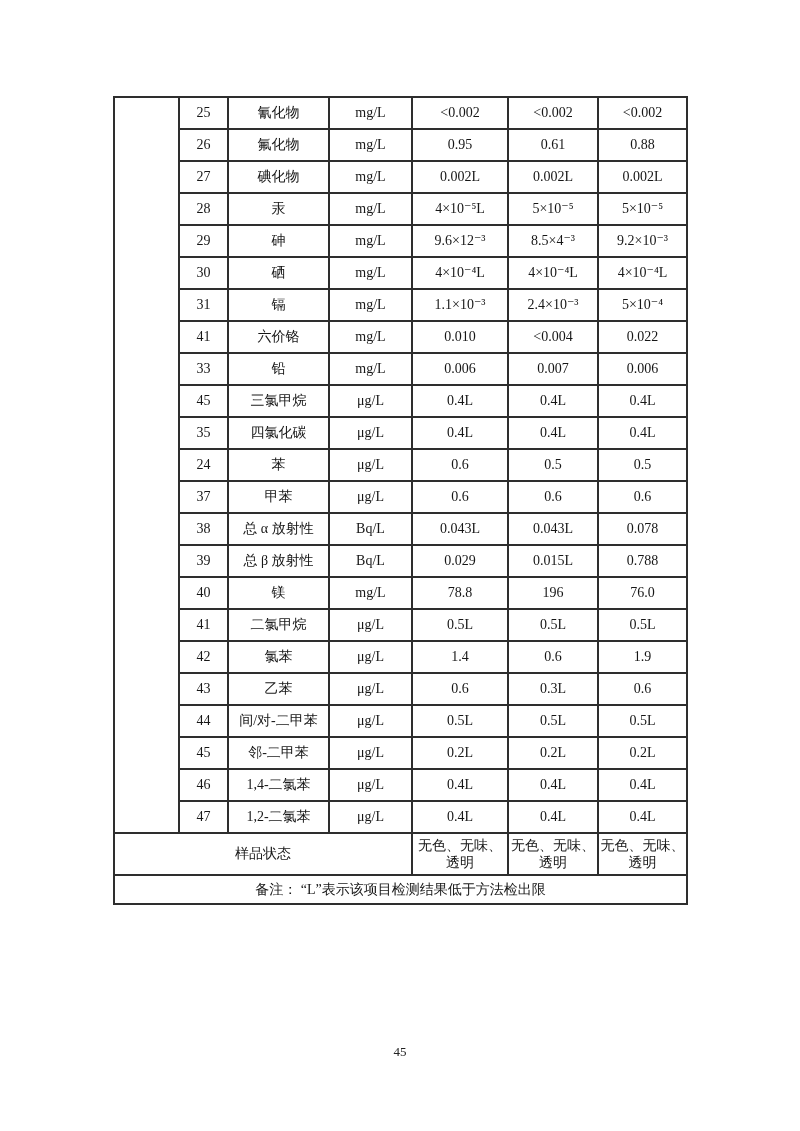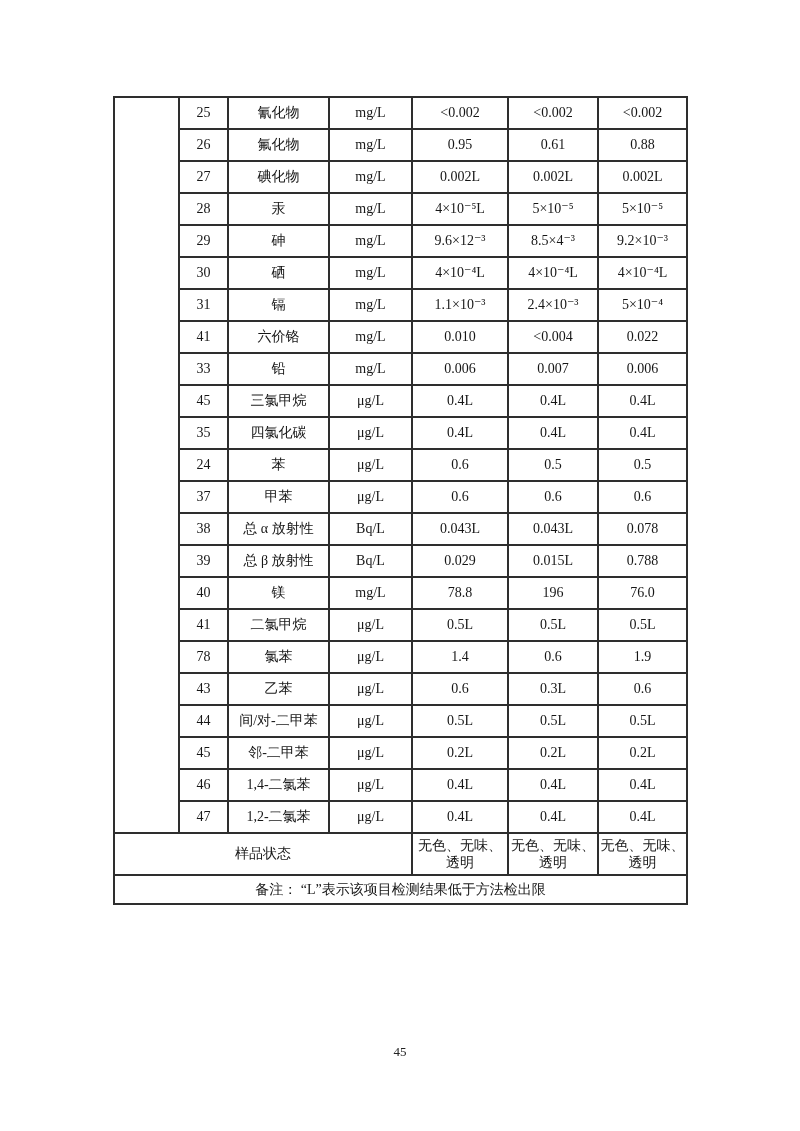--- a/index.html
+++ b/index.html
@@ -192,21 +192,21 @@
         </tr>
         <tr>
           <td>41</td>
           <td>二氯甲烷</td>
           <td>μg/L</td>
           <td>0.5L</td>
           <td>0.5L</td>
           <td>0.5L</td>
         </tr>
         <tr>
-          <td>78</td>
+          <td>42</td>
           <td>氯苯</td>
           <td>μg/L</td>
           <td>1.4</td>
           <td>0.6</td>
           <td>1.9</td>
         </tr>
         <tr>
           <td>43</td>
           <td>乙苯</td>
           <td>μg/L</td>

